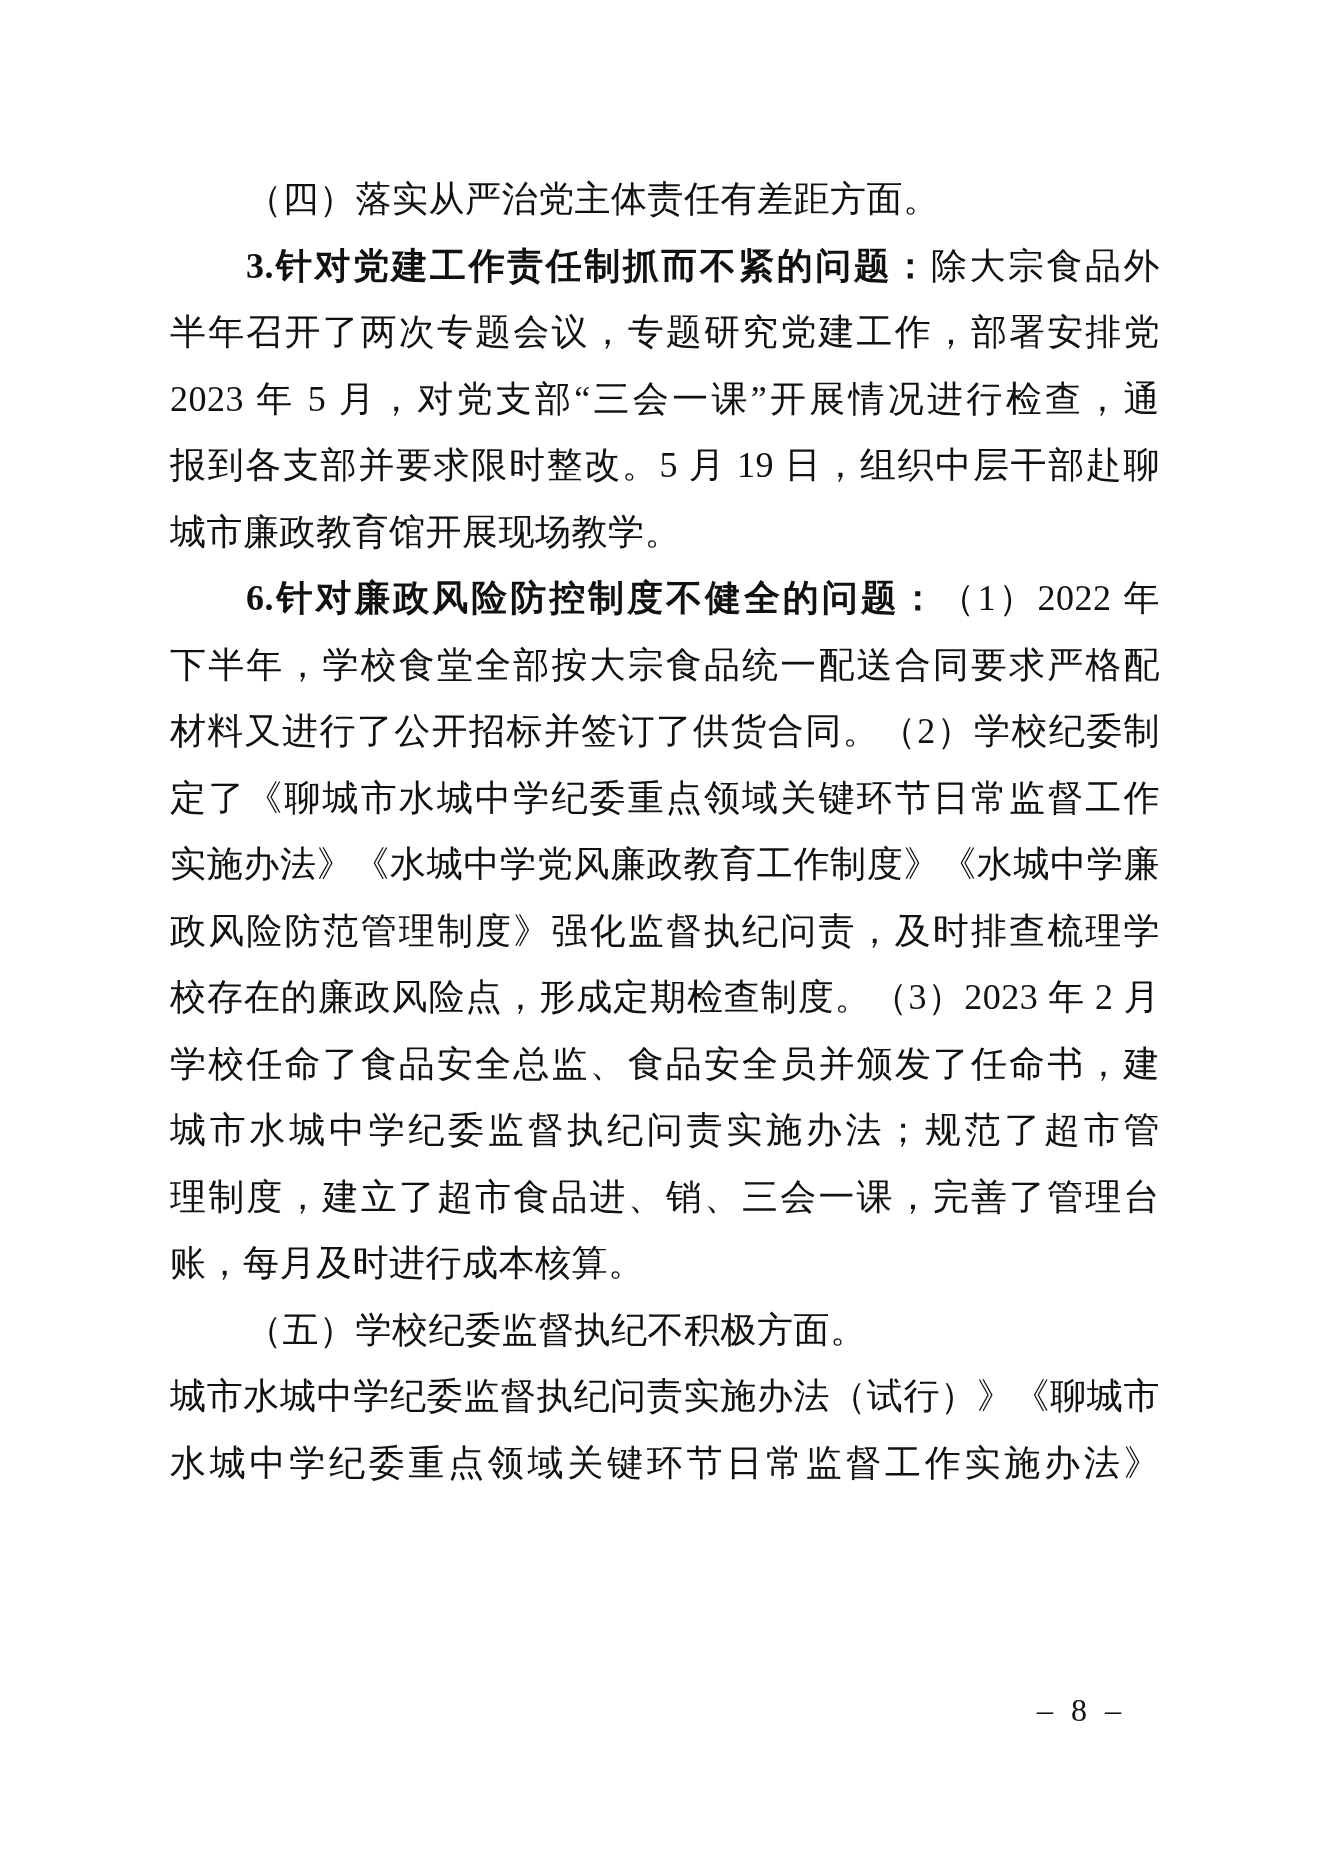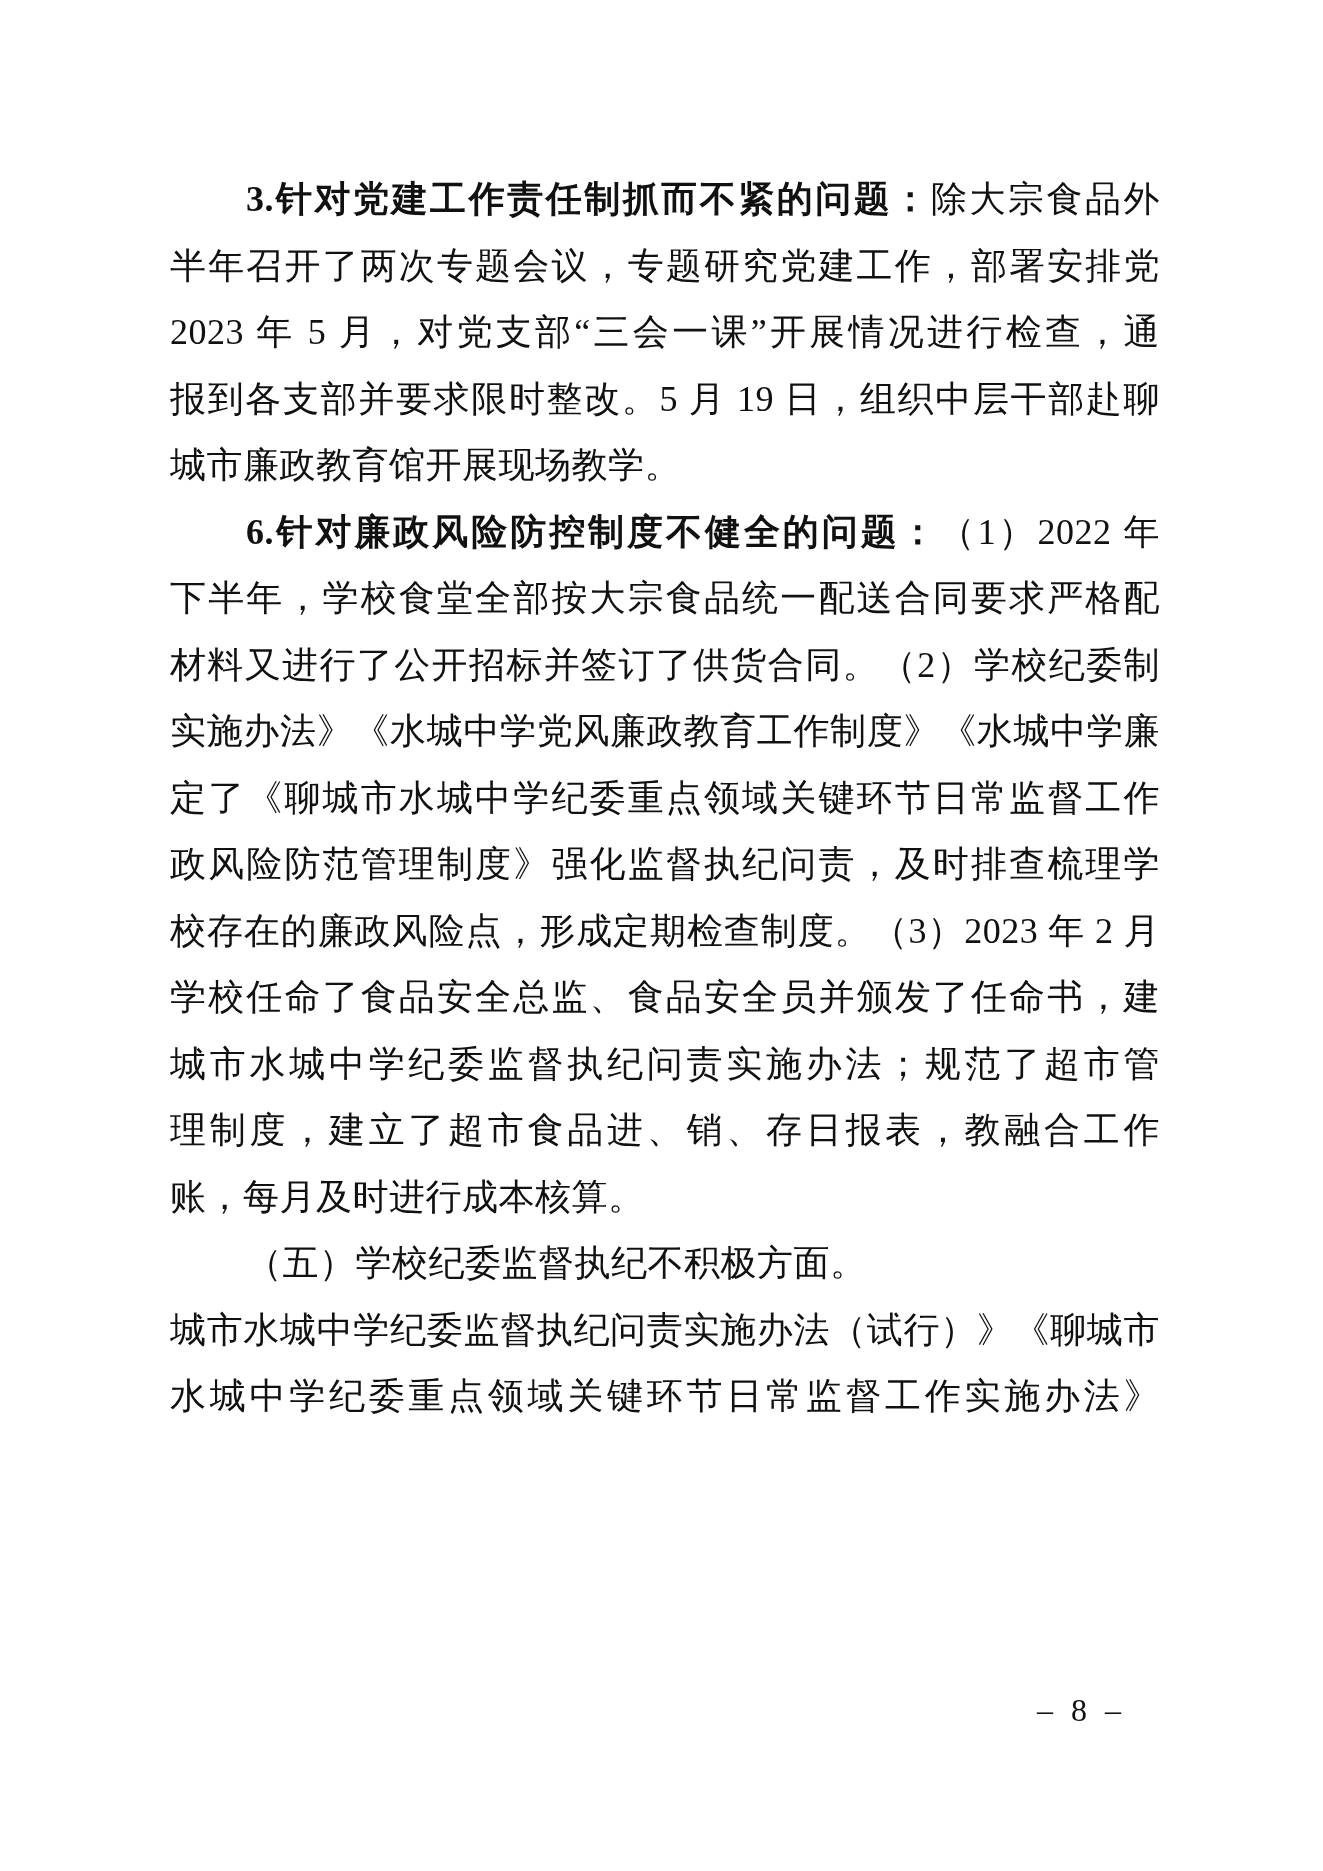--- a/index.html
+++ b/index.html
@@ -54,37 +54,38 @@
     word-spacing: 6px;
     color: #111111;
   }
 </style>
 </head>
 <body>
 
 <div class="page">
   <div class="body-block">
 
+    <div class="line indent kai">（四）落实从严治党主体责任有差距方面。</div>
 
     <div class="line indent fill"><b>3.针对党建工作责任制抓而不紧的问题：</b><span>除大宗食品外</span></div>
     <div class="line fill">半年召开了两次专题会议，专题研究党建工作，部署安排党</div>
     <div class="line fill">2023 年 5 月，对党支部“三会一课”开展情况进行检查，通</div>
     <div class="line fill">报到各支部并要求限时整改。5 月 19 日，组织中层干部赴聊</div>
     <div class="line">城市廉政教育馆开展现场教学。</div>
 
     <div class="line indent fill"><b>6.针对廉政风险防控制度不健全的问题：</b><span>（1）2022 年</span></div>
     <div class="line fill">下半年，学校食堂全部按大宗食品统一配送合同要求严格配</div>
     <div class="line fill">材料又进行了公开招标并签订了供货合同。（2）学校纪委制</div>
+    <div class="line fill">定了《聊城市水城中学纪委重点领域关键环节日常监督工作</div>
     <div class="line fill">实施办法》《水城中学党风廉政教育工作制度》《水城中学廉</div>
-    <div class="line fill">定了《聊城市水城中学纪委重点领域关键环节日常监督工作</div>
     <div class="line fill">政风险防范管理制度》强化监督执纪问责，及时排查梳理学</div>
     <div class="line fill">校存在的廉政风险点，形成定期检查制度。（3）2023 年 2 月</div>
     <div class="line fill">学校任命了食品安全总监、食品安全员并颁发了任命书，建</div>
     <div class="line fill">城市水城中学纪委监督执纪问责实施办法；规范了超市管</div>
-    <div class="line fill">理制度，建立了超市食品进、销、存日报表，教融合工作</div>
+    <div class="line fill">理制度，建立了超市食品进、销、三会一课，完善了管理台</div>
     <div class="line">账，每月及时进行成本核算。</div>
 
     <div class="line indent kai">（五）学校纪委监督执纪不积极方面。</div>
 
     <div class="line fill">城市水城中学纪委监督执纪问责实施办法（试行）》《聊城市</div>
     <div class="line fill">水城中学纪委重点领域关键环节日常监督工作实施办法》</div>
 
   </div>
 
   <div class="footer">

